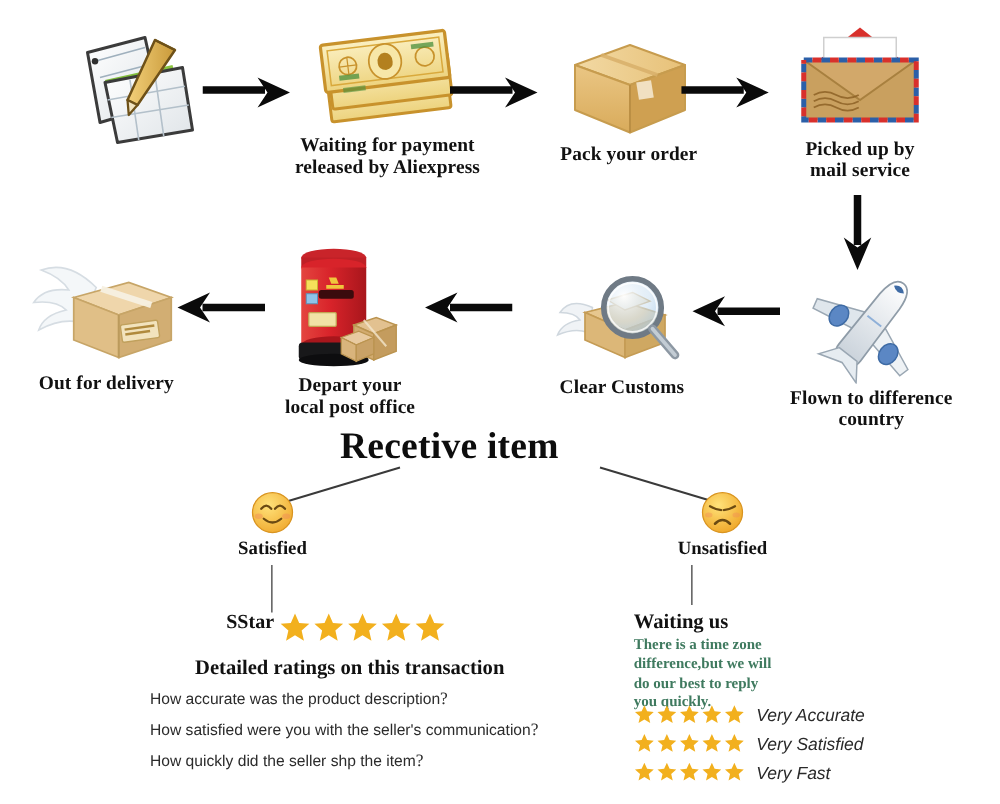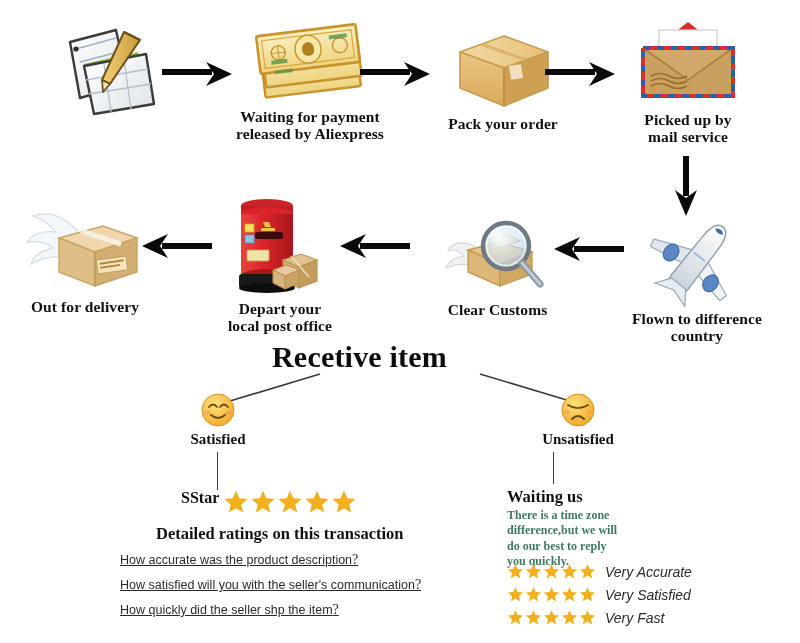--- a/index.html
+++ b/index.html
@@ -78,21 +78,21 @@
 
   .head-detail{
     position:absolute;
     font-family:"Liberation Serif", serif;
     font-weight:bold;font-size:16.5px;color:#111;
   }
   .qlist{position:absolute;}
   .qline{
     font-family:"Liberation Sans", sans-serif;
     font-size:12.5px;color:#2b2b2b;
-    margin-bottom:9px;white-space:nowrap;text-decoration:underline;
+    margin-bottom:9px;white-space:nowrap;
   }
   .qline .qm{font-family:"Liberation Serif", serif;font-size:14px;}
 
   
   .head-contact{
     position:absolute;
     font-family:"Liberation Serif", serif;
     font-weight:bold;font-size:16.5px;color:#111;
   }
   .contact-note{
@@ -486,21 +486,21 @@
     </span>
   </div>
 
   <div class="head-detail" style="left:120px;top:524px;margin-left:36px;">Detailed ratings on this transaction</div>
 
   <div class="qlist" style="left:120px;top:552px;">
     <div class="qline">
       <span>How accurate was the product description</span><span class="qm">?</span>
     </div>
     <div class="qline">
-      <span>How satisfied will you with the seller's communication</span><span class="qm">?</span>
+      <span>How satisfied were you with the seller's communication</span><span class="qm">?</span>
     </div>
     <div class="qline">
       <span>How quickly did the seller shp the item</span><span class="qm">?</span>
     </div>
   </div>
 
   <div class="head-contact" style="left:507px;top:487px;">Waiting us</div>
 
   <div class="contact-note" style="left:507px;top:508px;color:#3f7a5f;">There is a time zone
 difference,but we will

